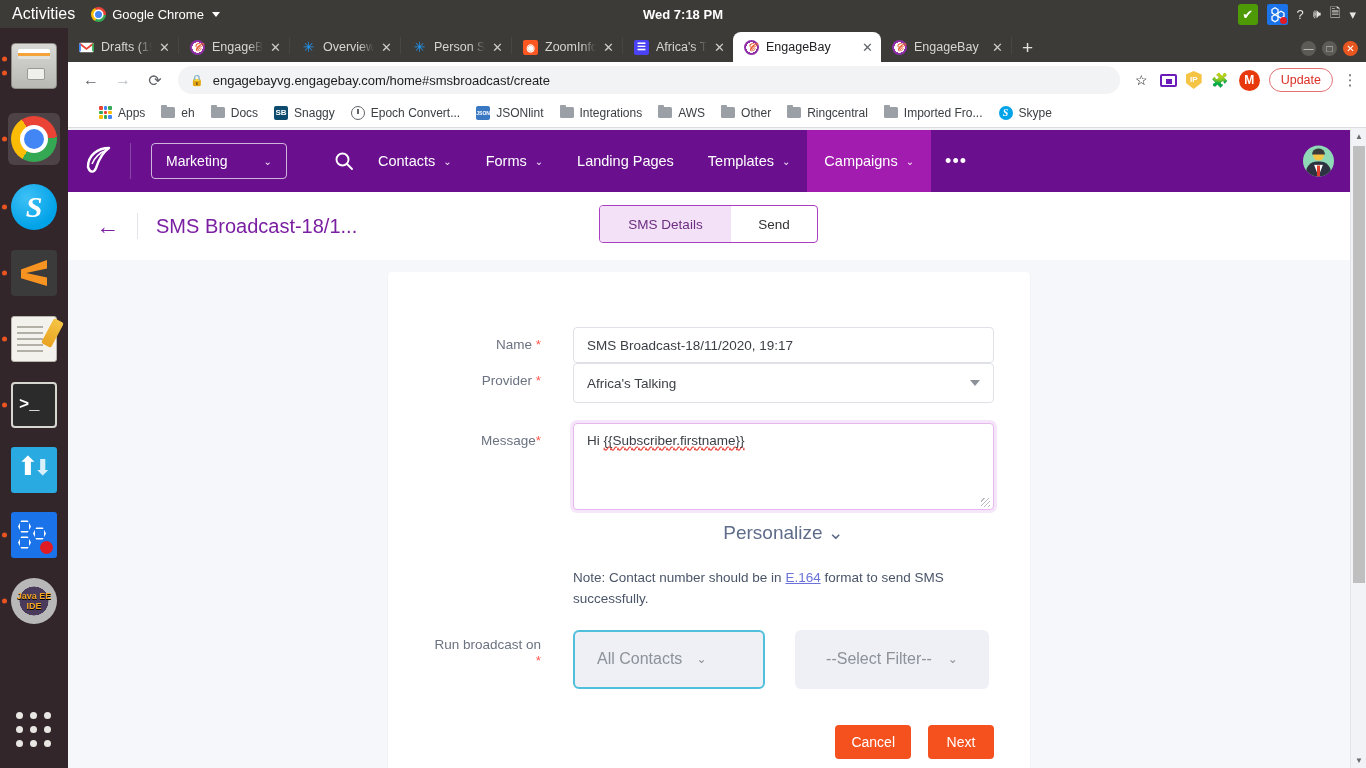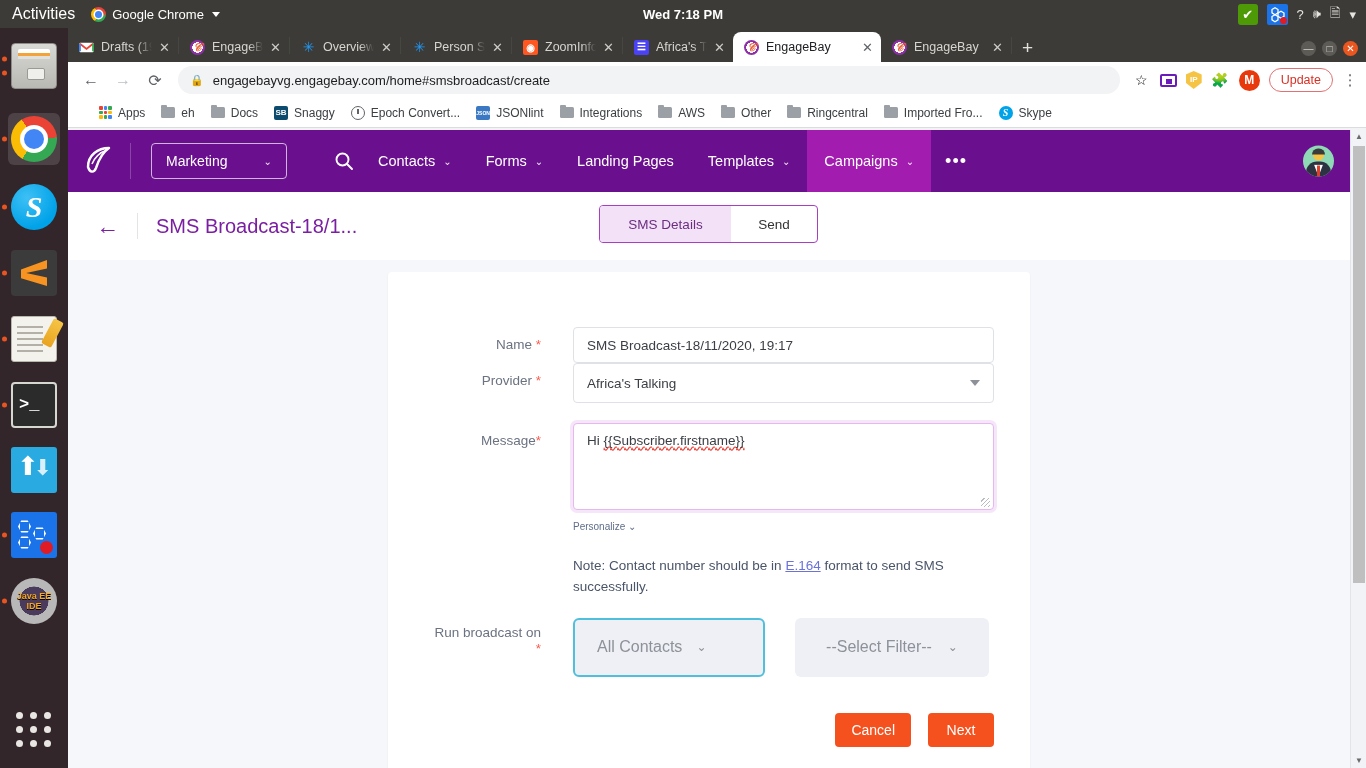--- a/index.html
+++ b/index.html
@@ -256,21 +256,21 @@
   .msgbox{
     width:421px; height:87px; border:1px solid #e7b7ef; border-radius:4px;
     box-shadow:0 0 0 3px rgba(209,140,228,.22); padding:9px 13px; font-size:13.5px; color:#3b3f45;
     background:#fff; position:relative;
   }
   .squiggle{
     text-decoration: underline wavy #e8453c; text-decoration-skip-ink:none;
   }
   .resize-grip{ position:absolute; right:3px; bottom:2px; width:9px; height:9px;
     background: repeating-linear-gradient(135deg, transparent 0 2px, #b9bcc2 2px 3px); }
-  .personalize{ width:421px; text-align:left; font-size:10px; color:#5f6d8a; margin-top:11px;}
+  .personalize{ width:421px; text-align:center; font-size:19px; color:#5f6d8a; margin-top:11px;}
   .note{ width:421px; font-size:13.5px; color:#4a5568; line-height:1.55; margin-top:24px;}
   .note a{ color:#6b73d8; }
   .pill{
     height:59px; border-radius:6px; display:flex; align-items:center; background:#eef0f5;
     font-size:16px; color:#8d9199; gap:14px; padding:0 22px;
   }
   .pill.active{ background:#eef0f5; border:2px solid #4fbfdc; }
   .pill .vc{ font-size:12px; color:#8d9199; }
   .btn{
     height:34px; min-width:66px; border-radius:4px; background:#f4511e; color:#fff;

